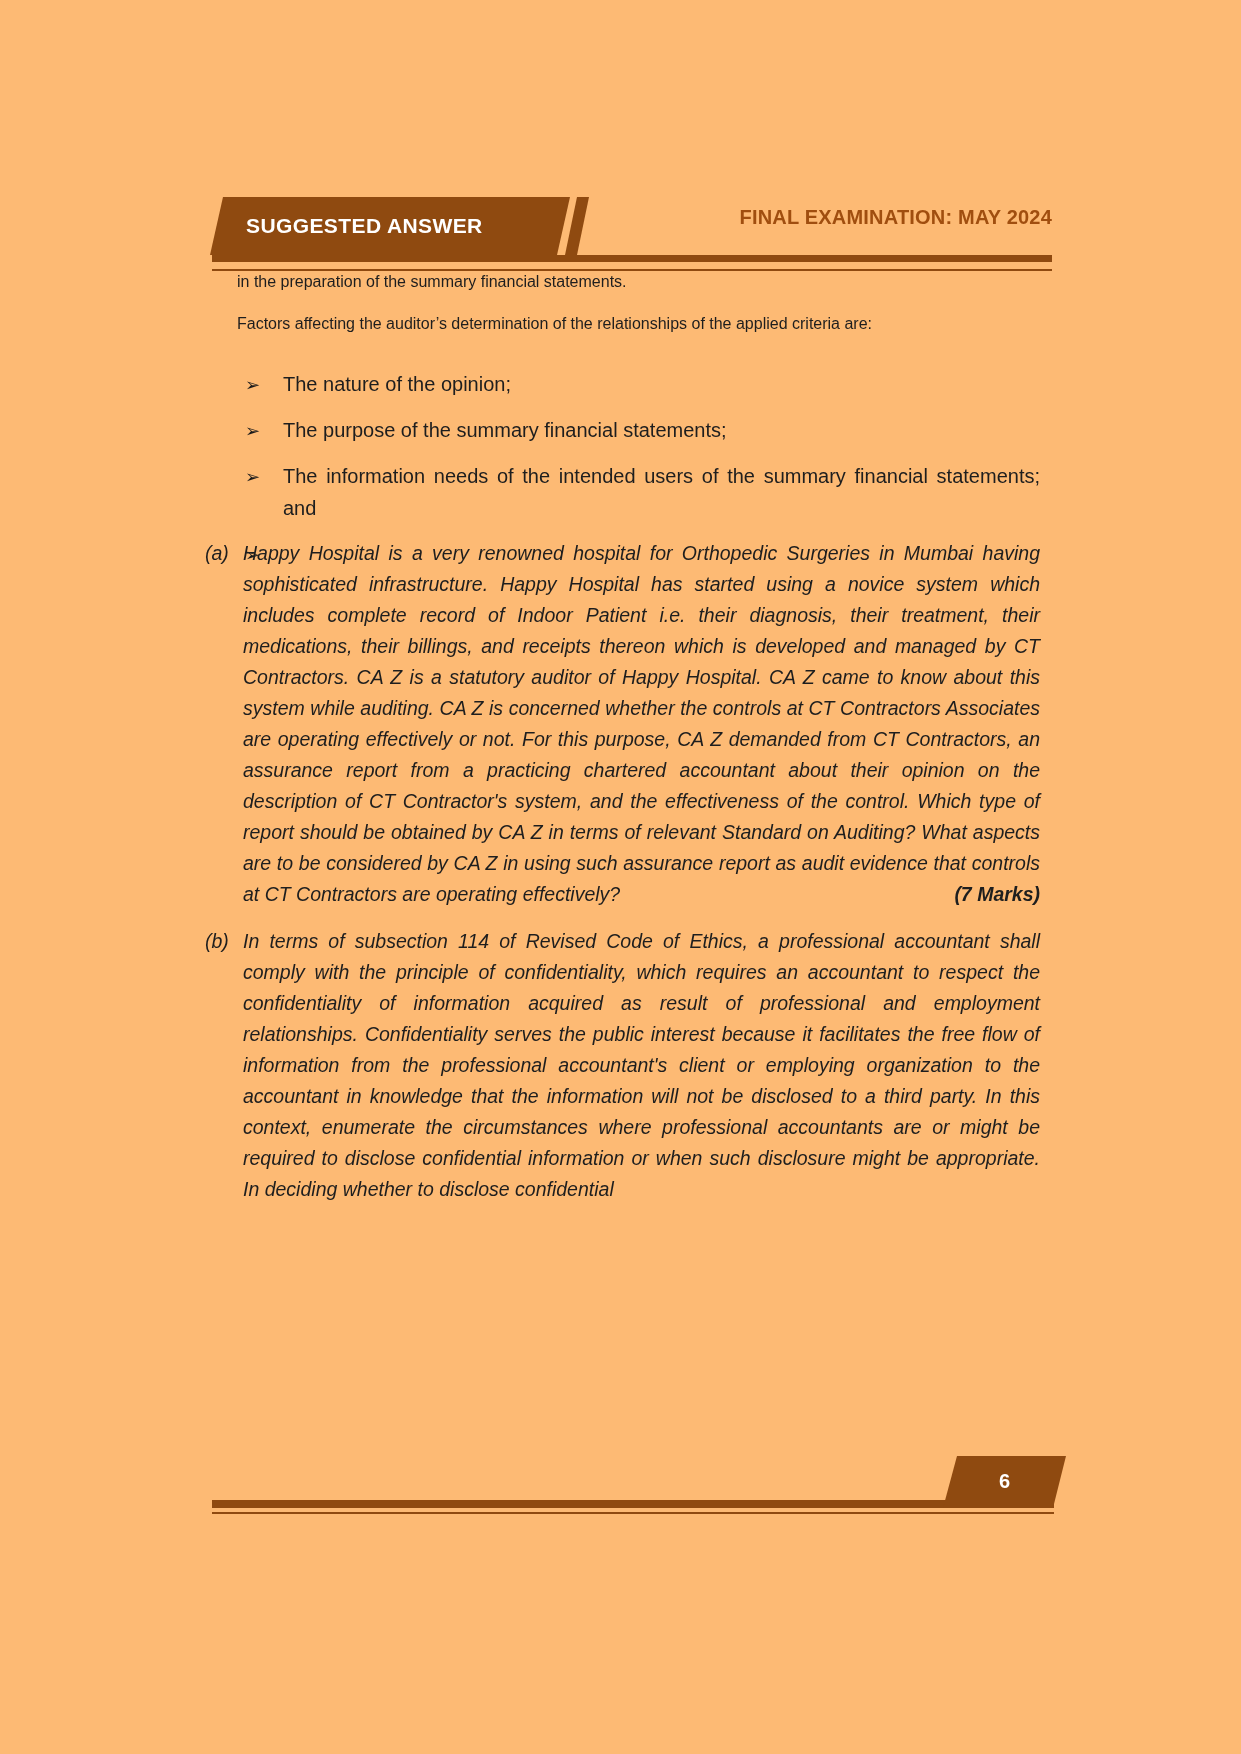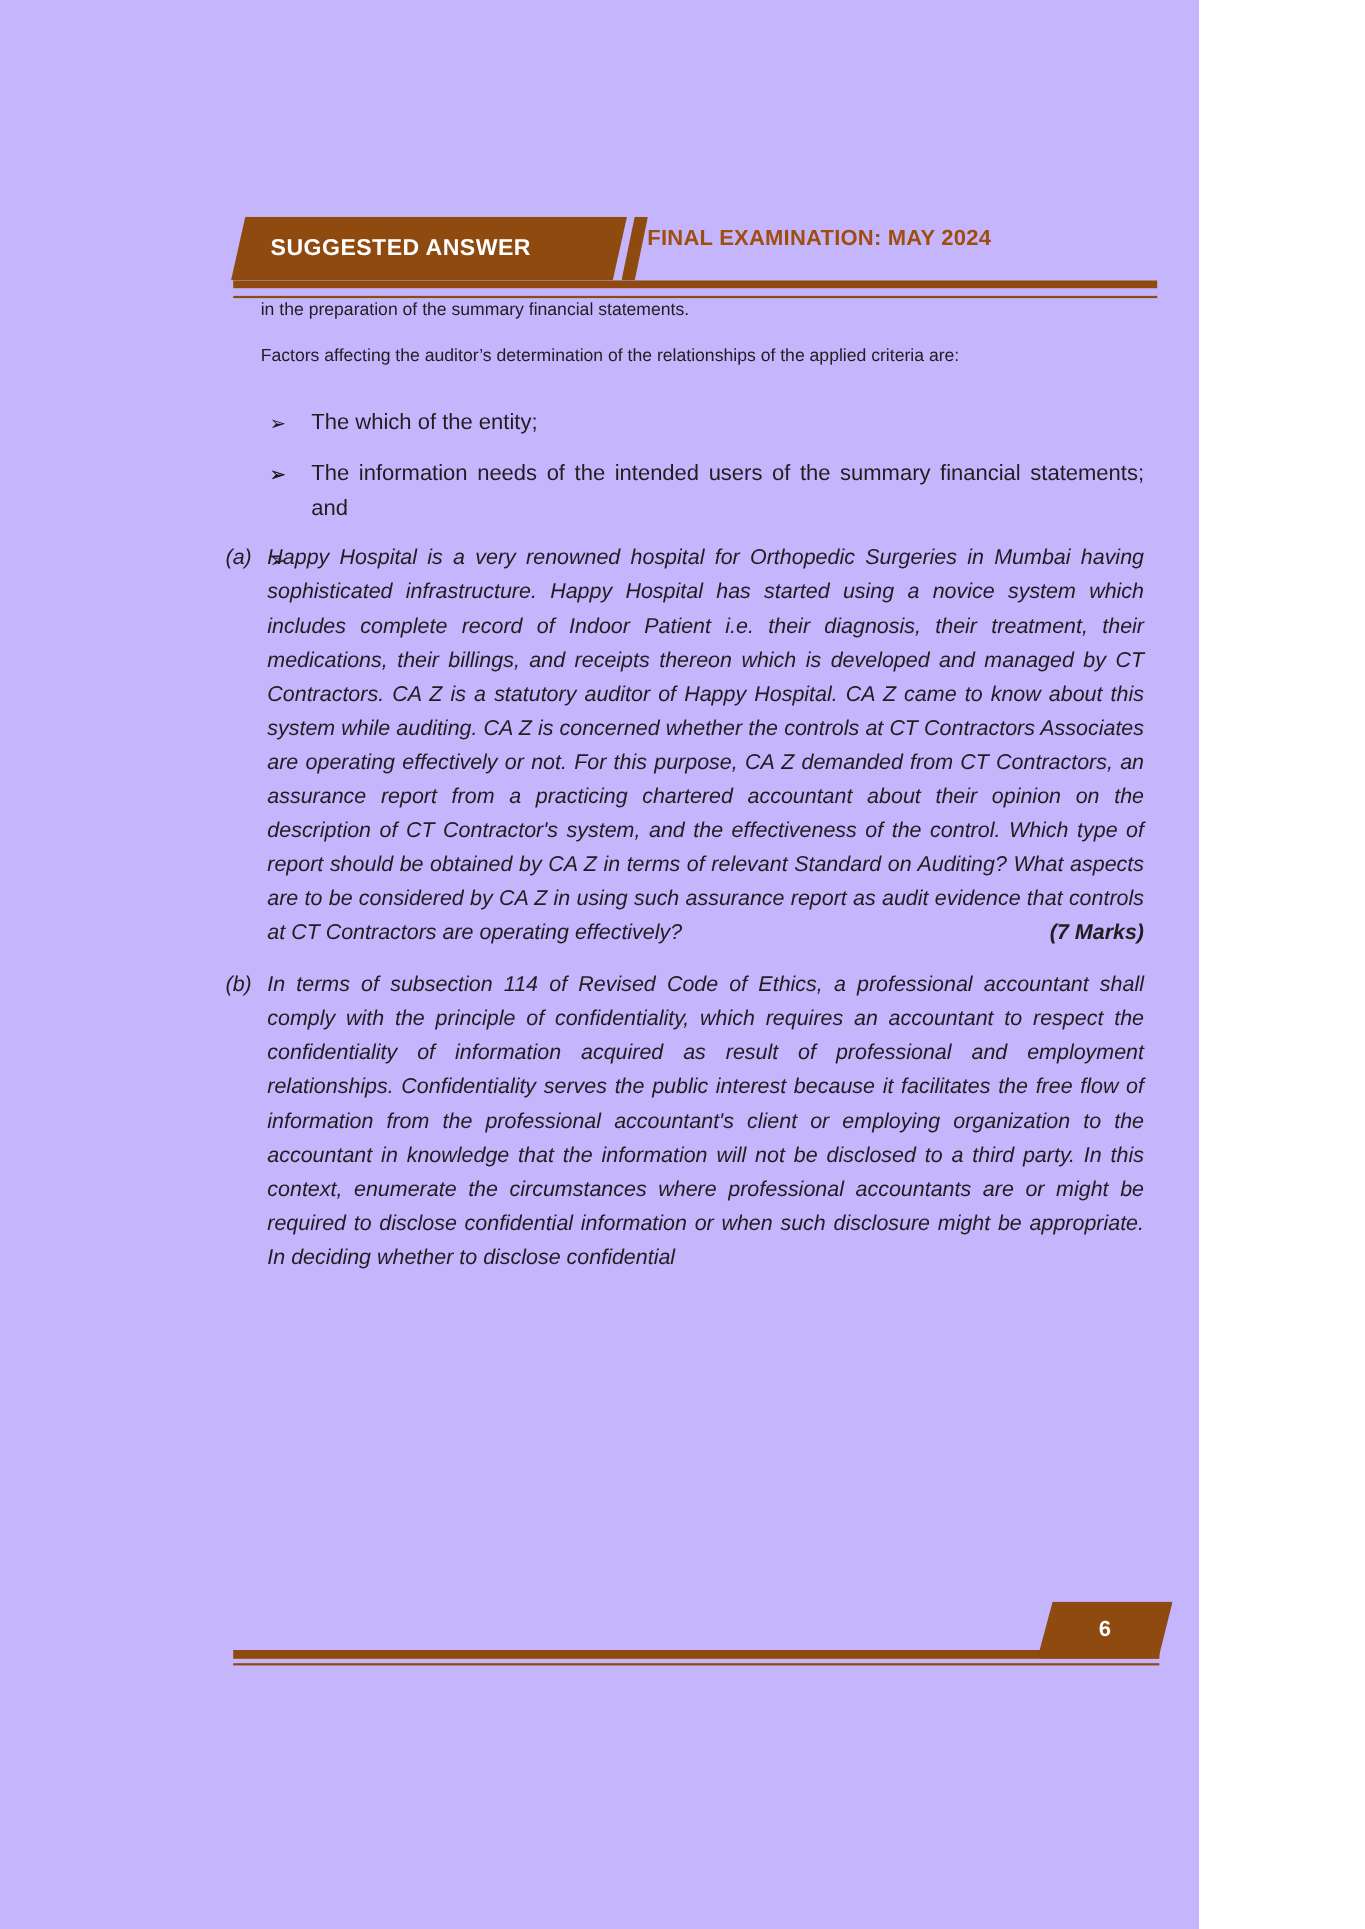--- a/index.html
+++ b/index.html
@@ -2,21 +2,21 @@
 <html style="--accent: #8F4A10; --header_title: #A04E0F; --text: #1E1E1E;"><head>
 <meta charset="utf-8">
 <style>
   :root{
     --accent:#8F4A10;
     --header_title:#A04E0F;
     --text:#1E1E1E;
   }
   html,body{margin:0;padding:0;background:#ffffff;}
   body{width:1241px;height:1754px;font-family:"Liberation Sans","DejaVu Sans",sans-serif;color:var(--text);}
-  .page{position:relative;width:1090px;height:1754px;background:#c4b5fd;overflow:hidden;}
+  .page{position:relative;width:1241px;height:1754px;background:#fdba74;overflow:hidden;}
 
   
   .banner-main{
     position:absolute;left:210px;top:197px;width:360px;height:58px;
     background:var(--accent);
     clip-path:polygon(13px 0, 100% 0, calc(100% - 13px) 100%, 0 100%);
   }
   .banner-label{
     position:absolute;left:36px;top:0;height:58px;line-height:58px;
     color:#ffffff;font-size:21px;font-weight:bold;letter-spacing:0.4px;white-space:nowrap;
@@ -85,24 +85,25 @@
   <div class="rule rule-thick-top"></div>
   <div class="rule rule-thin-top"></div>
 
   <main class="content">
     <p class="bp">in the preparation of the summary financial statements.</p>
     <p class="bp second">Factors affecting the auditor’s determination of the relationships of the applied criteria are:</p>
 
     <ul class="arrow-list">
       <li>
         <span class="bullet-glyph">➢</span>
-        <span>The which of the entity;</span>
+        <span>The nature of the opinion;</span>
       </li>
       <li>
         <span class="bullet-glyph">➢</span>
+        <span>The purpose of the summary financial statements;</span>
       </li>
       <li>
         <span class="bullet-glyph">➢</span>
         <span>The information needs of the intended users of the summary financial statements; and</span>
       </li>
       <li>
         <span class="bullet-glyph">➢</span>
       </li>
     </ul>
 

